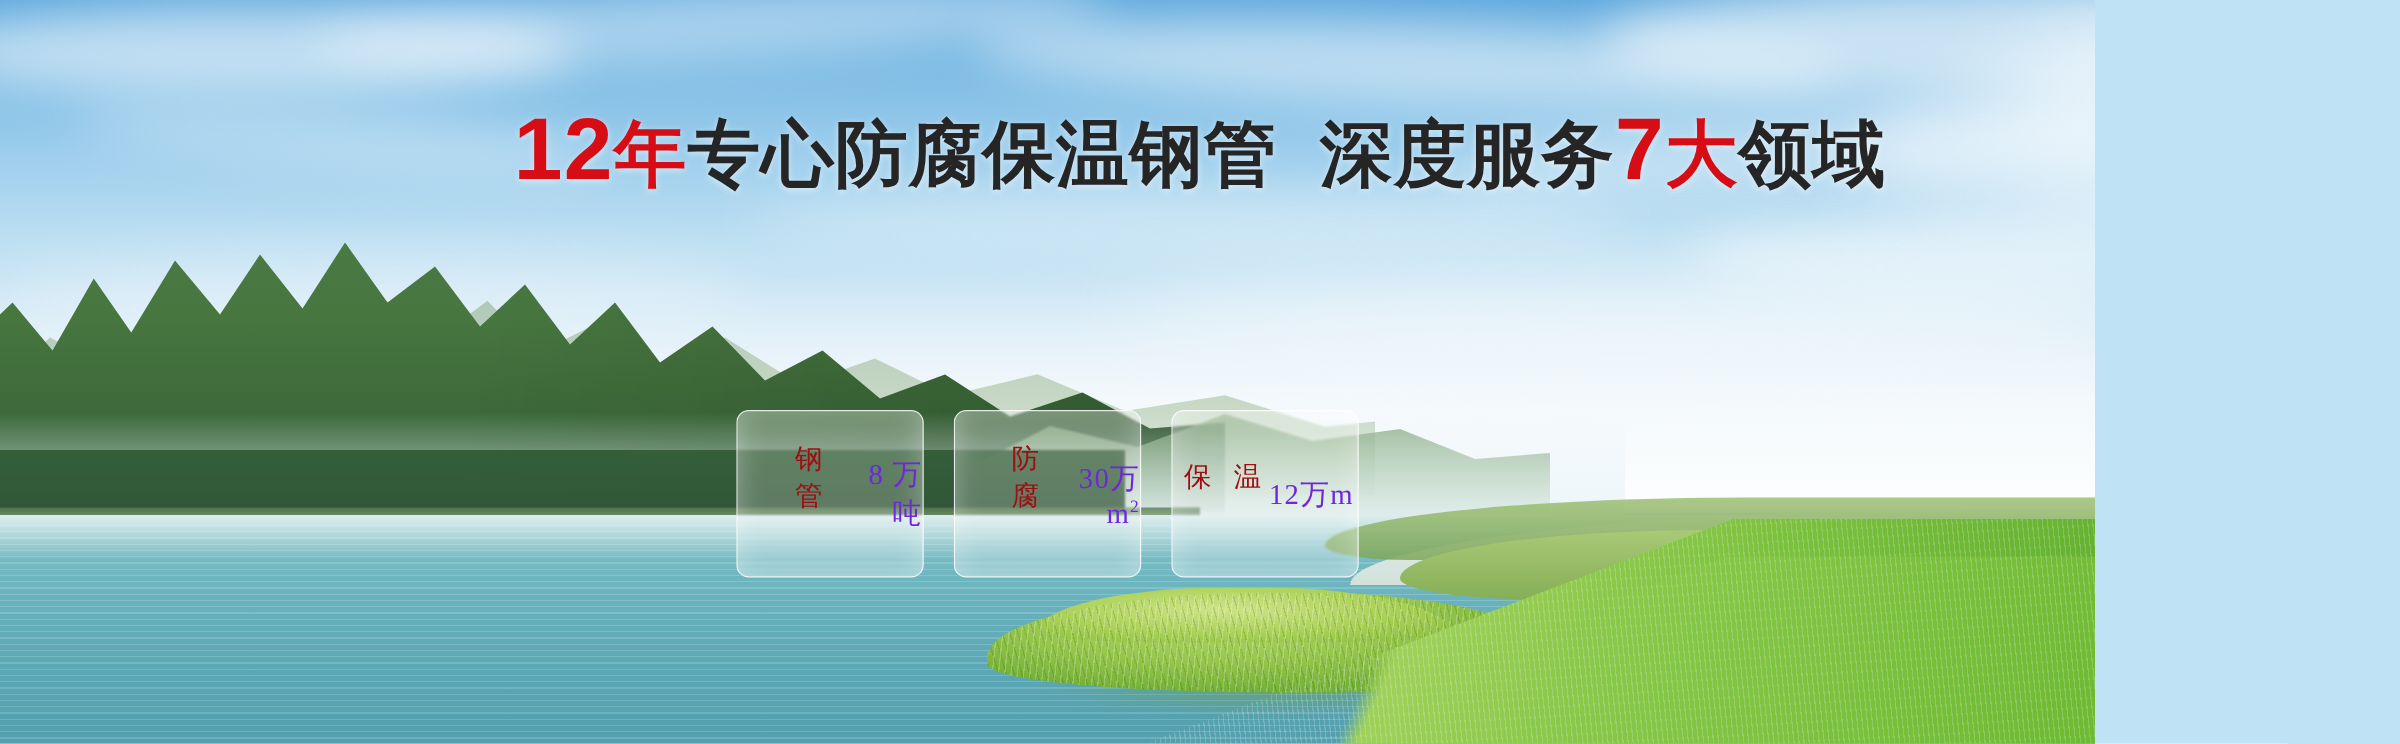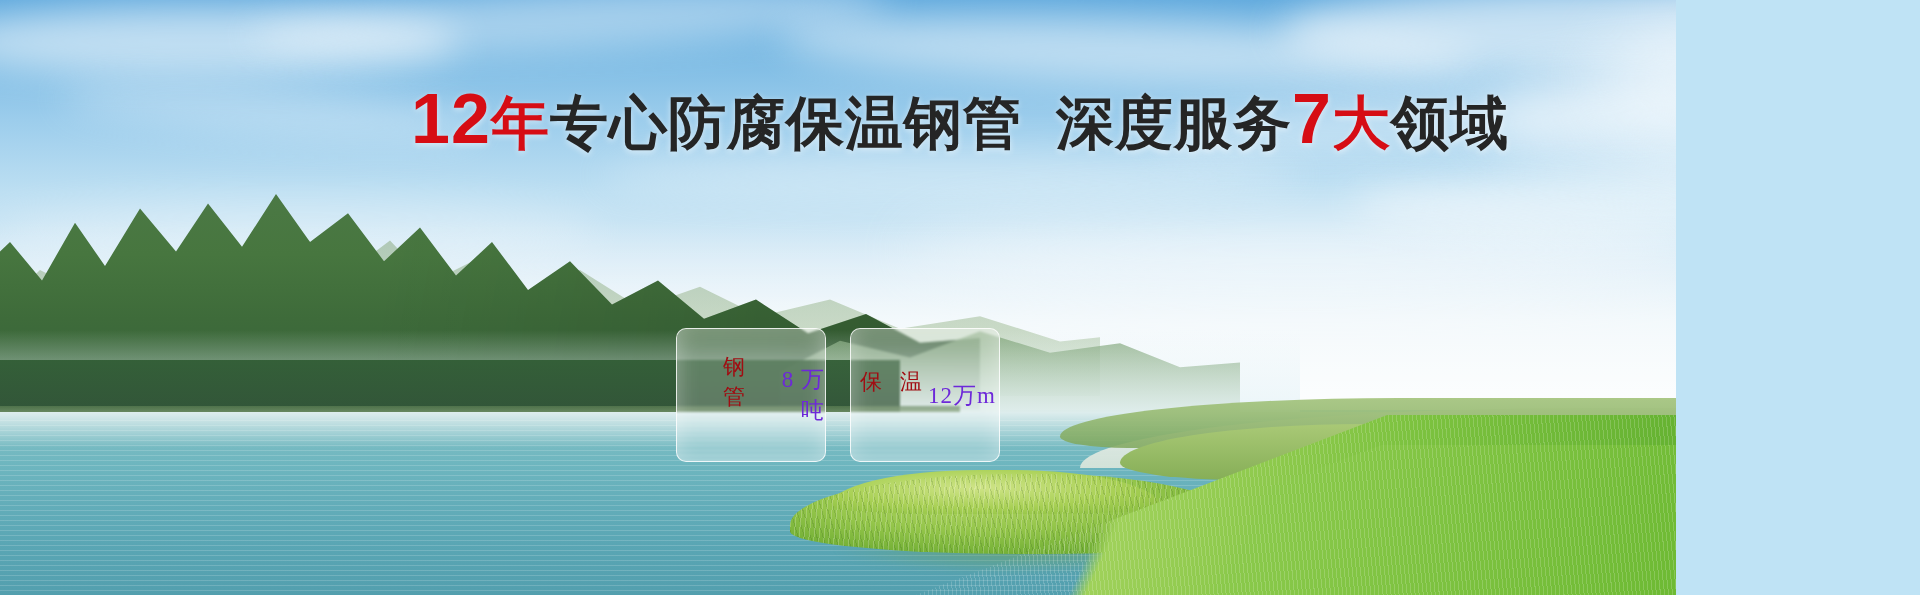--- a/index.html
+++ b/index.html
@@ -297,18 +297,22 @@
     <span class="h-red h-num">12</span><span class="h-red">年</span><span class="h-dark">专心防腐保温钢管</span><span class="h-gap"></span><span class="h-dark">深度服务</span><span class="h-red h-num">7</span><span class="h-red">大</span><span class="h-dark">领域</span>
   </div>
 
 
   <div class="cards">
     <div class="card">
       <div class="card-title">钢 管</div>
       <div class="card-value"><span>8 万 吨</span><sup></sup></div>
     </div>
     <div class="card">
+      <div class="card-title">防 腐</div>
+      <div class="card-value"><span>30万m</span><sup>2</sup></div>
+    </div>
+    <div class="card">
       <div class="card-title">保 温</div>
       <div class="card-value"><span>12万m</span><sup></sup></div>
     </div>
   </div>
 
 </div>
 
 </body></html>

